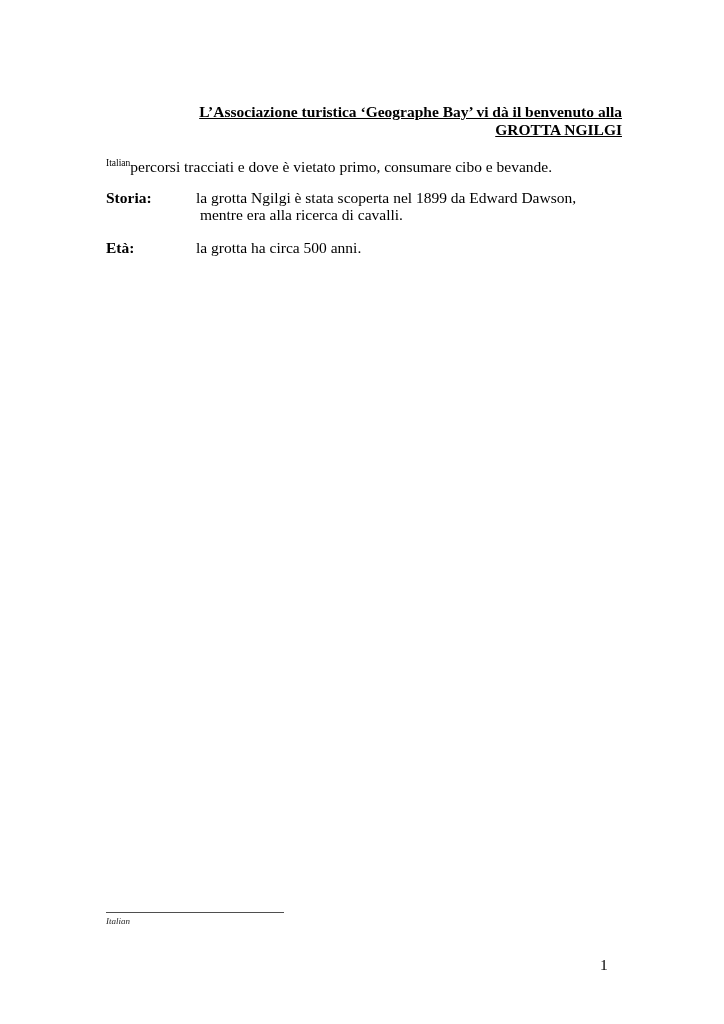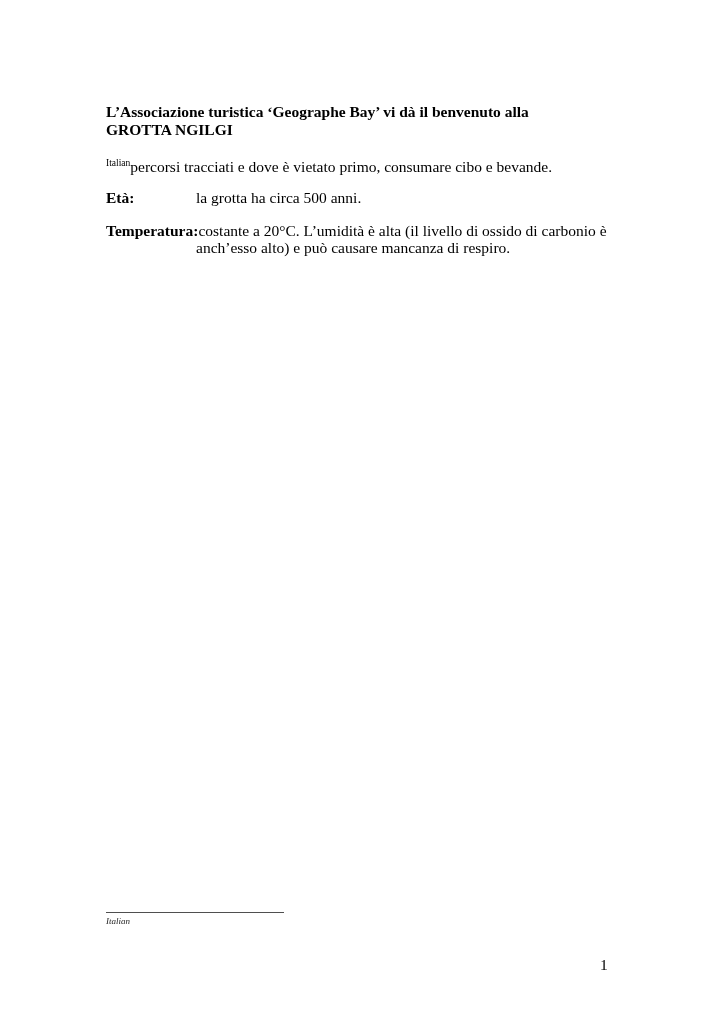--- a/index.html
+++ b/index.html
@@ -13,25 +13,26 @@
     color: #000000;
     overflow: hidden;
   }
   .content {
     position: absolute;
     left: 106px;
     top: 103px;
     width: 516px;
   }
   .title-block {
-    text-align: left;
+    text-align: right;
     font-weight: bold;
     font-size: 15.5px;
     line-height: 18px;
     white-space: nowrap;
+    text-decoration: underline;
   }
   .intro {
     margin-top: 18px;
     font-size: 15.5px;
     line-height: 20px;
     white-space: pre;
   }
   .intro sup {
     font-size: 9.5px;
     vertical-align: super;
@@ -89,27 +90,27 @@
 
     <div class="title-block">
       <div>L’Associazione turistica ‘Geographe Bay’ vi dà il benvenuto alla</div>
       <div>GROTTA NGILGI</div>
     </div>
 
     <p class="intro"><sup>Italian</sup><span>percorsi tracciati e dove è vietato primo, consumare cibo e bevande.</span></p>
 
     <div class="entries">
 
+      <div class="entry"><span class="entry-label"><span class="label-bold">Storia:</span><span class="label-colon"></span></span><span class="entry-text">la grotta Ngilgi è stata scoperta nel 1899 da Edward Dawson,
+ mentre era alla ricerca di cavalli.</span></div>
 
       <div class="entry"><span class="entry-label"><span class="label-bold">Età:</span><span class="label-colon"></span></span><span class="entry-text">la grotta ha circa 500 anni.</span></div>
 
 
 
-      <div class="entry"><span class="entry-label"><span class="label-bold">Temperatura:</span><span class="label-colon"></span></span><span class="entry-text">costante a 20°C. L’umidità è alta (il livello di ossido di carbonio è
-anch’esso alto) e può causare mancanza di respiro.</span></div>
 
 
     </div>
 
   </div>
 
   <div class="footnote">
     <div class="footnote-rule"></div>
     <div class="footnote-text">Italian</div>
   </div>

